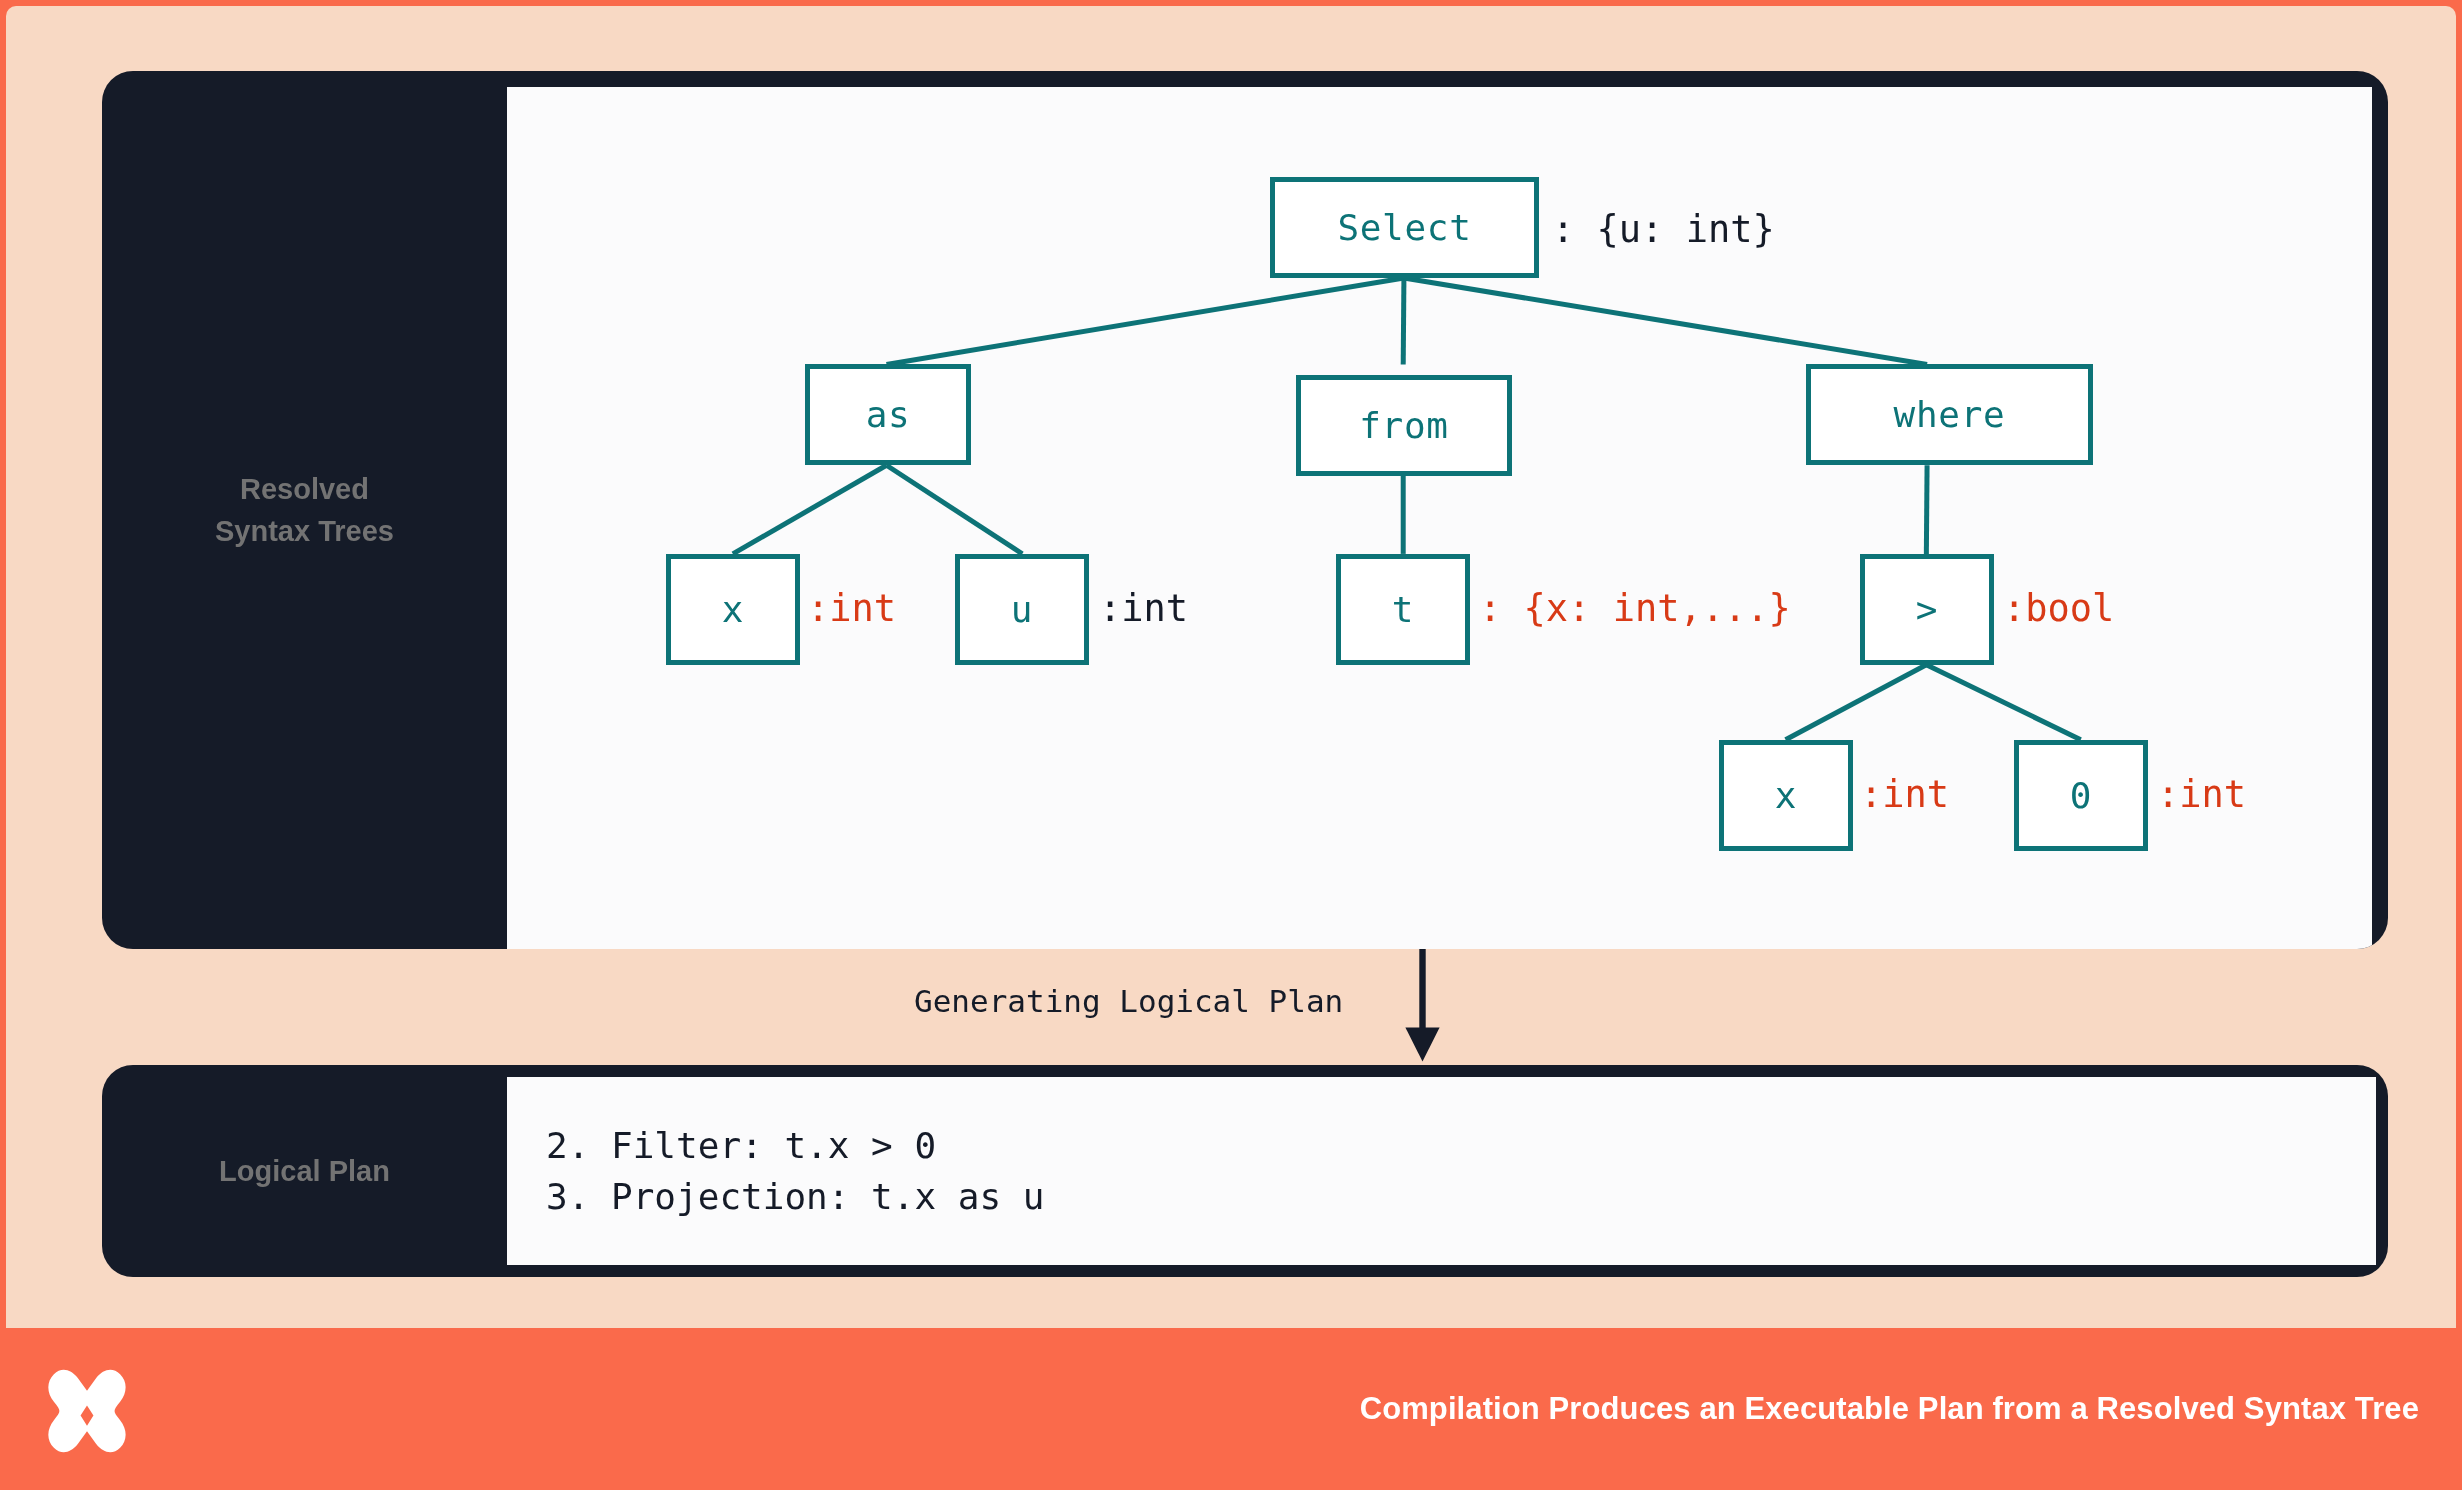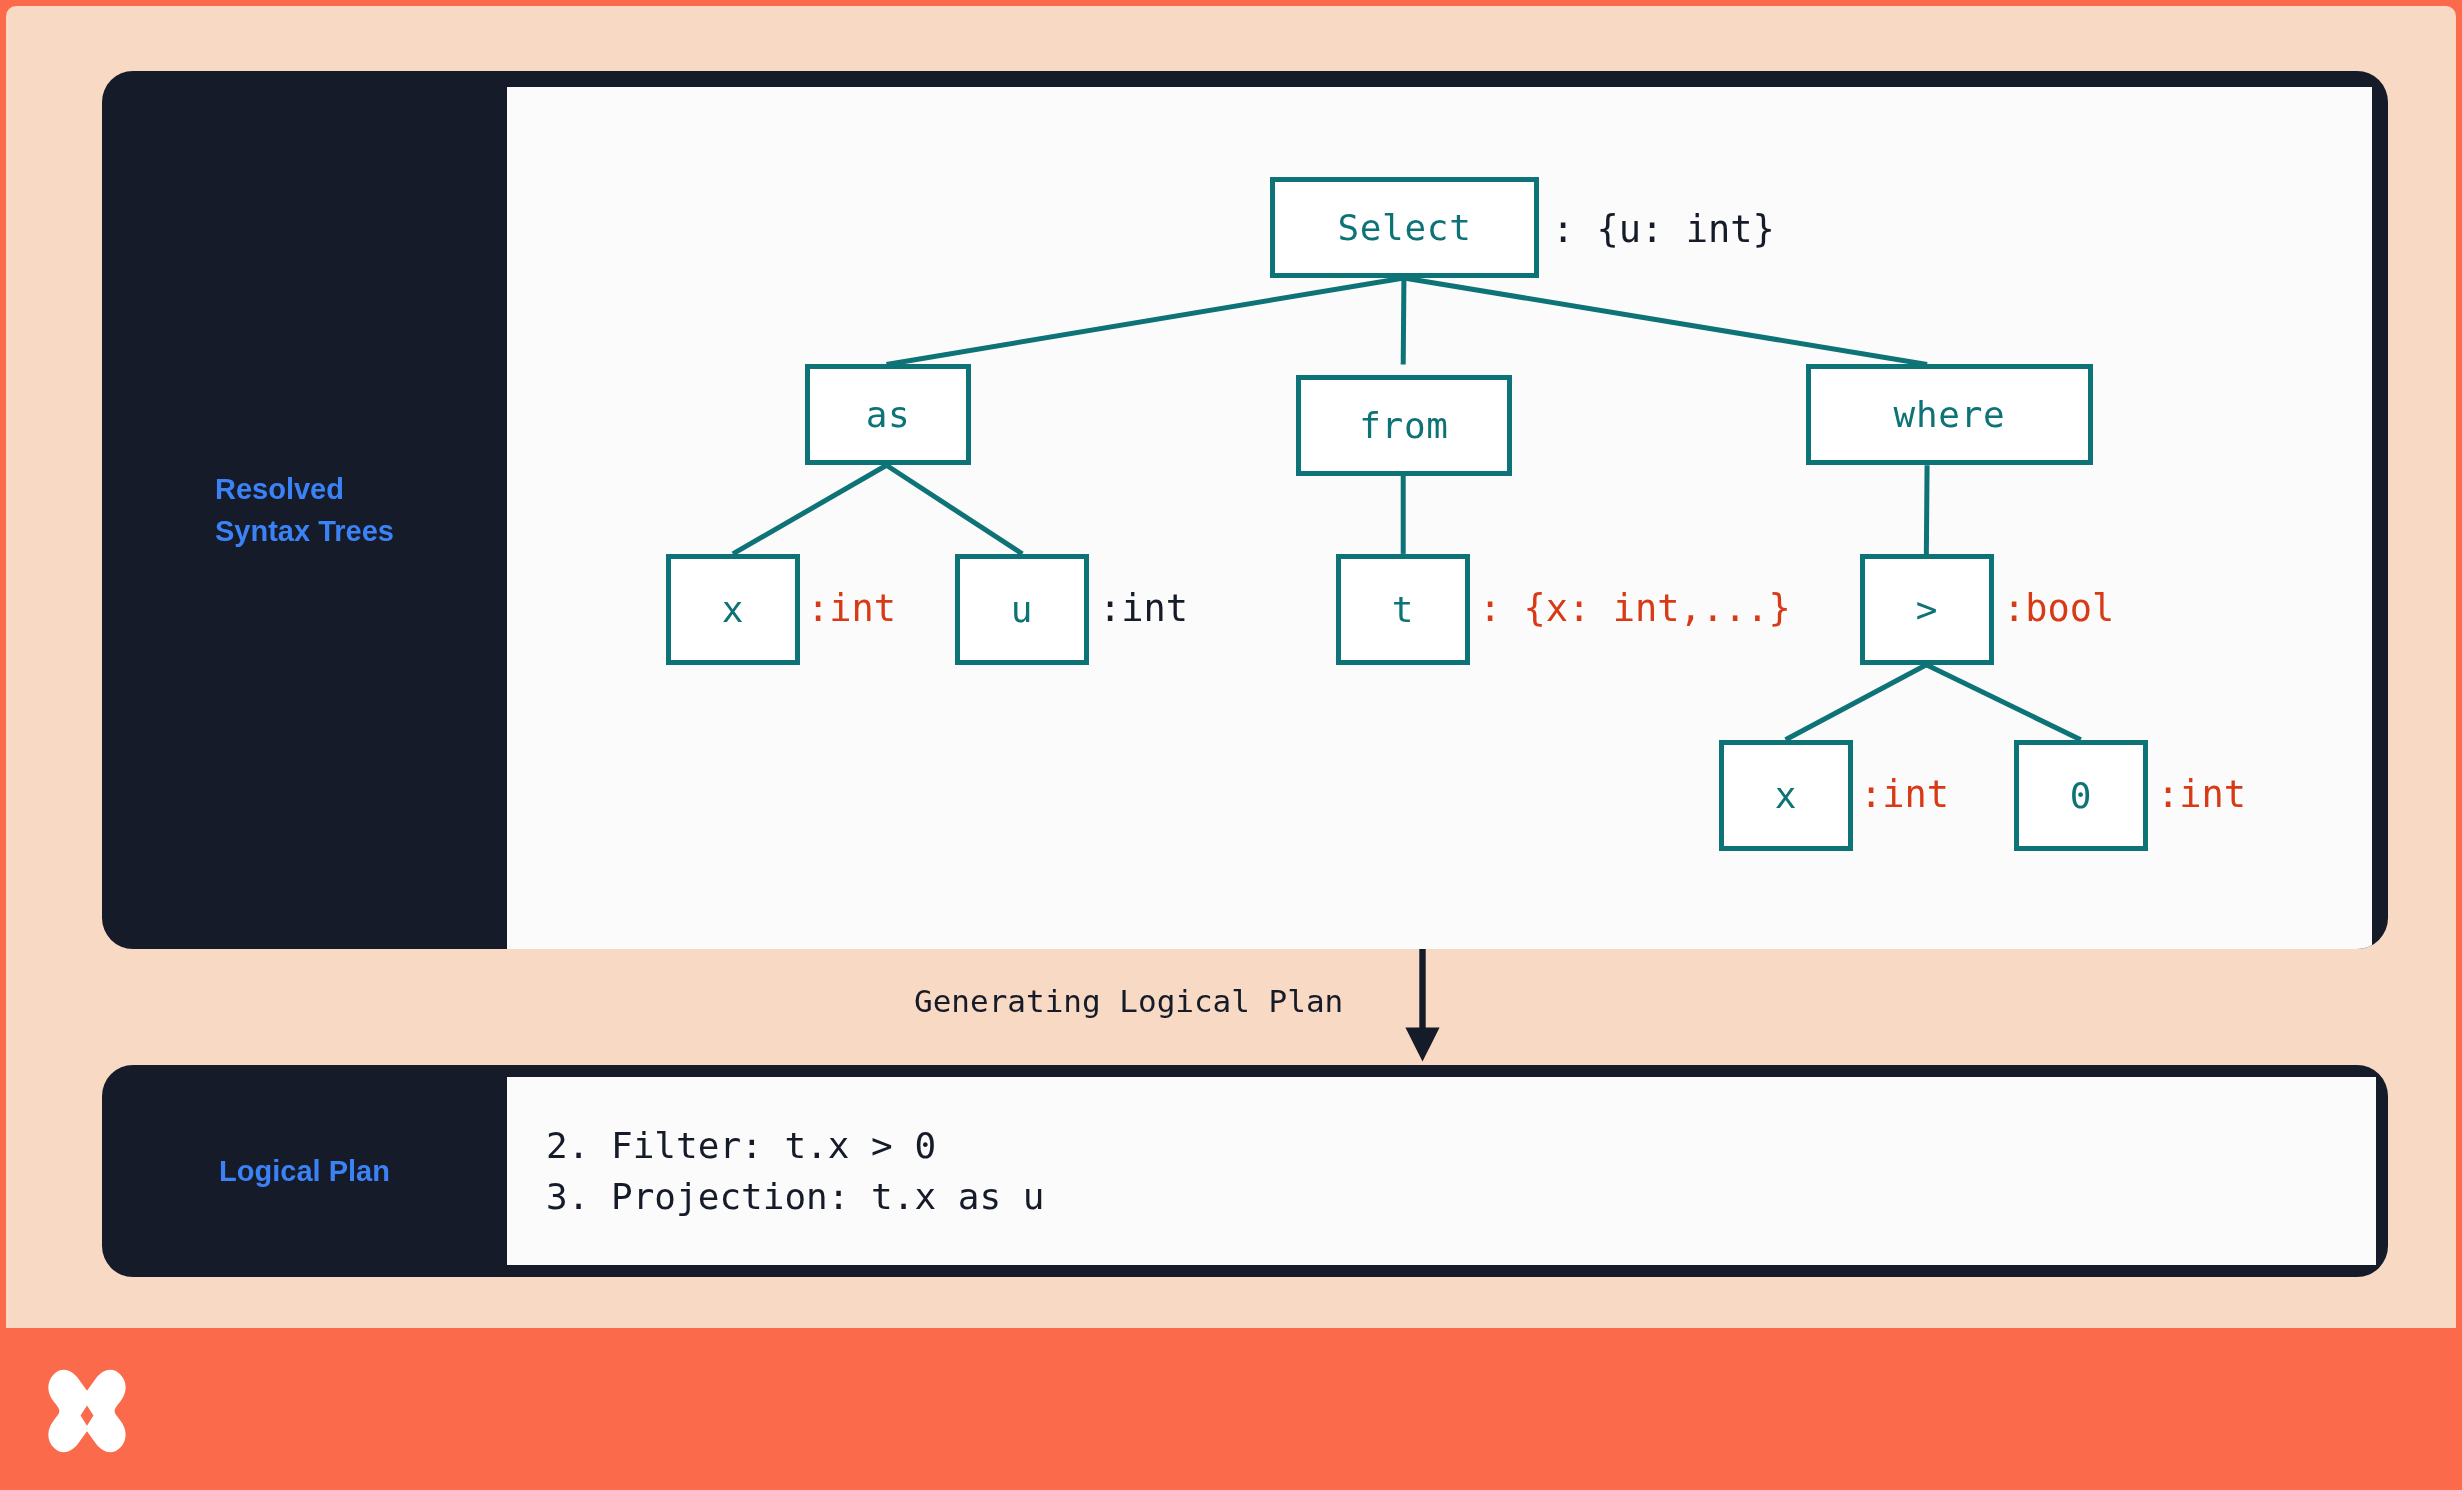--- a/index.html
+++ b/index.html
@@ -68,22 +68,22 @@
   .panel-bottom {
     left: 102px; top: 1065px;
     width: 2286px; height: 212px;
   }
   .panel-label {
     width: 405px;
     flex: 0 0 405px;
     display: flex;
     align-items: center;
     justify-content: center;
-    text-align: left;
-    color: #3b82f6;
+    text-align: center;
+    color: #737373;
     font-size: 29px;
     font-weight: bold;
     line-height: 1.45;
   }
   .panel-body {
     flex: 1 1 auto;
     background: #fbfbfc;
     position: relative;
   }
   .panel-top .panel-body { margin: 15.7px 15.7px 0 0; border-radius: 0; }
@@ -200,16 +200,17 @@
           <div class="plan-line">2. Filter: t.x &gt; 0</div>
           <div class="plan-line">3. Projection: t.x as u</div>
         </div>
     </div>
   </div>
 
   <div class="footer">
     <svg class="footer-logo" viewBox="0 0 100 100">
       <path d="M14 10 C6 18 6 30 14 40 C22 50 22 50 14 60 C6 70 6 82 14 90 C22 98 32 96 40 86 L50 72 L60 86 C68 96 78 98 86 90 C94 82 94 70 86 60 C78 50 78 50 86 40 C94 30 94 18 86 10 C78 2 68 4 60 14 L50 28 L40 14 C32 4 22 2 14 10 Z M50 44 L57 55 L50 66 L43 55 Z" fill="#ffffff"></path>
     </svg>
+    <div class="footer-caption">Compilation Produces an Executable Plan from a Resolved Syntax Tree</div>
   </div>
 
 </div>
 
 
 </body></html>

